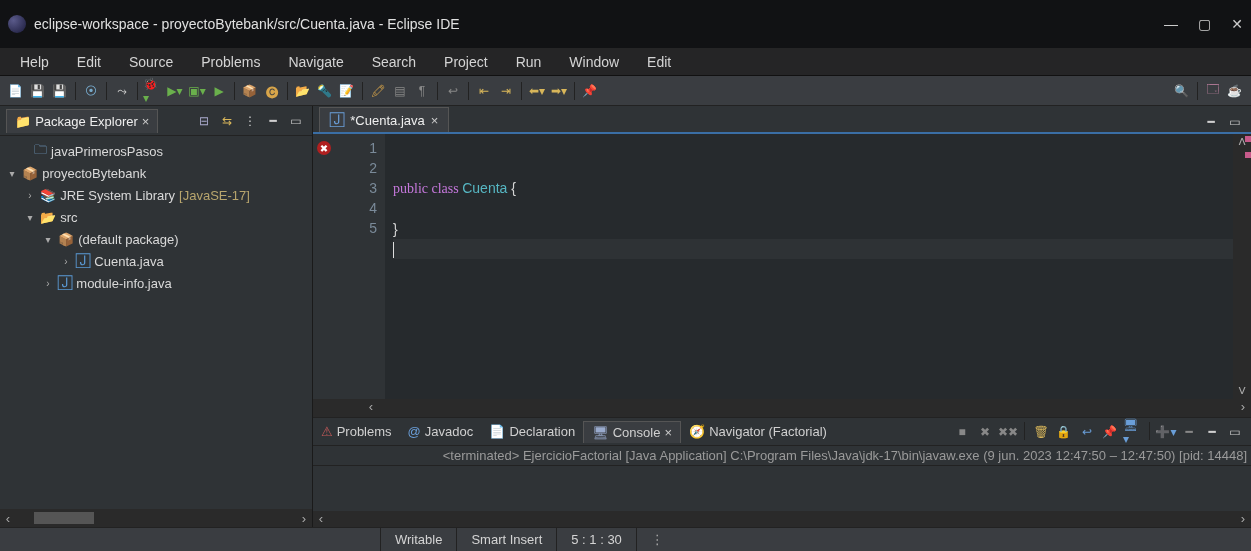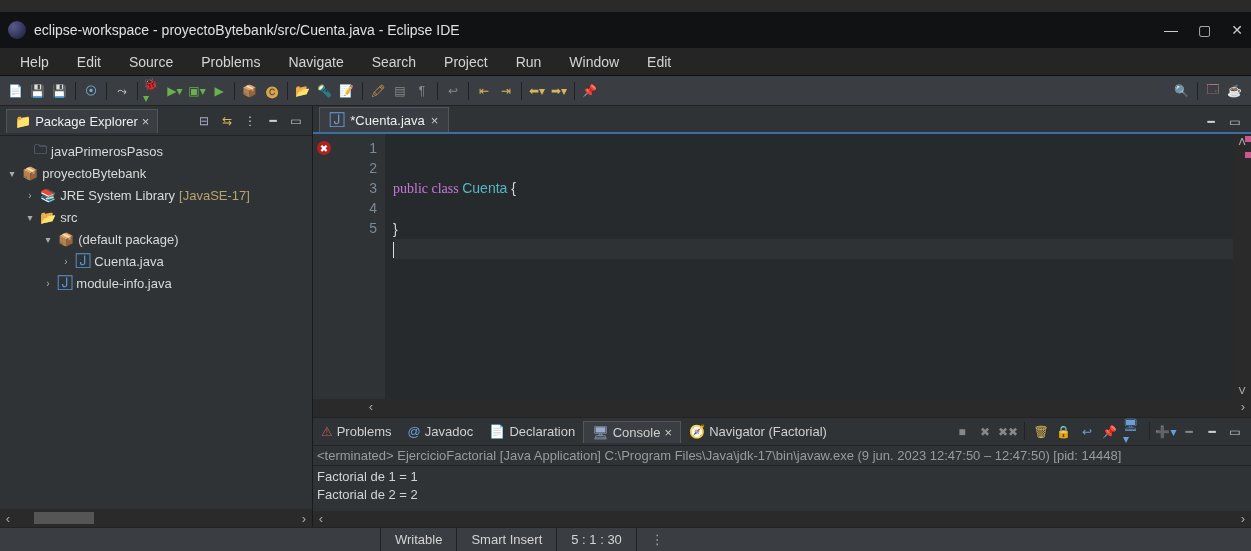--- a/index.html
+++ b/index.html
@@ -1,19 +1,19 @@
 <!DOCTYPE html>
 <html><head>
 <meta charset="utf-8">
 <style>
   * { margin:0; padding:0; box-sizing:border-box; font-family:"Segoe UI", Arial, sans-serif; }
   body { background:#2a2a2a; color:#d0d0d0; font-size:13px; width:1251px; height:551px; overflow:hidden; display:flex; flex-direction:column; }
 
   
-  .titlebar { height:36px; background:#111214; display:flex; align-items:center; padding:0 8px;margin-top:12px; }
+  .titlebar { height:48px; background:#111214; display:flex; align-items:center; padding:0 8px; }
   .titlebar .ico { width:18px; height:18px; border-radius:50%; background:radial-gradient(circle at 30% 30%, #5a5a8a, #1a1a3a); margin-right:8px; }
   .titlebar .title { flex:1; color:#e0e0e0; font-size:14px; }
   .titlebar .winbtns { display:flex; gap:20px; color:#ccc; font-size:14px; }
   .titlebar .winbtns span { cursor:pointer; }
 
   
   .menubar { height:28px; background:#252526; display:flex; align-items:center; padding:0 6px; gap:0; border-bottom:1px solid #111; }
   .menubar .menuitem { padding:3px 14px; color:#d4d4d4; font-size:14px; cursor:pointer; }
 
   
@@ -65,21 +65,21 @@
   .hscroll .track{ flex:1; }
 
   
   .bottom { height:110px; background:#2f3336; display:flex; flex-direction:column; border-top:1px solid #222; }
   .btabs { height:28px; display:flex; align-items:center; background:#2f3336; border-bottom:1px solid #222; }
   .btab { display:flex; align-items:center; gap:4px; padding:3px 8px; color:#d0d0d0; font-size:13px; cursor:pointer;}
   .btab.active { background:#3a3d41; border:1px solid #555; border-bottom:none;}
   .btab .cl { color:#ccc; }
   .btabs-tools { margin-left:auto; display:flex; gap:3px; padding-right:6px;}
   .console { flex:1; font-family:Consolas,monospace; font-size:13px; overflow:hidden;}
-  .console .hdr { color:#9a9a9a; padding:2px 4px; border-bottom:1px solid #222; white-space:nowrap;}
+  .console .hdr { color:#9a9a9a; padding:2px 4px; border-bottom:1px solid #222; white-space:nowrap;text-align:right;}
   .console .out { padding:2px 4px; color:#d4d4d4; line-height:18px;}
   .bscroll { height:16px; background:#2a2a2a; display:flex;}
   .bscroll .chev { width:16px; text-align:center; color:#aaa; }
   .bscroll .track{ flex:1; }
 
   
   .status { height:24px; background:#3a3d41; display:flex; align-items:center; color:#d4d4d4; font-size:13px; border-top:1px solid #222;}
   .status .cell { padding:0 14px; border-left:1px solid #222; height:100%; display:flex; align-items:center;}
   .status .offset { width:380px; }
   .status .dots { color:#aaa; letter-spacing:2px; }
@@ -295,24 +295,20 @@
           <div class="tb-ic" style="color:#6a9ed8">🖥▾</div>
           <div class="tb-sep"></div>
           <div class="tb-ic" style="color:#6a9ed8">➕▾</div>
           <div class="tb-ic" style="color:#888">━</div>
           <div class="tb-ic">━</div>
           <div class="tb-ic">▭</div>
         </div>
       </div>
       <div class="console">
         <div class="hdr">&lt;terminated&gt; EjercicioFactorial [Java Application] C:\Program Files\Java\jdk-17\bin\javaw.exe  (9 jun. 2023 12:47:50 – 12:47:50) [pid: 14448]</div>
-        <div class="out">
-          <div>Factorial de 1 = 1</div>
-          <div>Factorial de 2 = 2</div>
-        </div>
       </div>
       <div class="bscroll">
         <span class="chev">‹</span>
         <div class="track"></div>
         <span class="chev">›</span>
       </div>
     </div>
   </div>
 </div>
 

